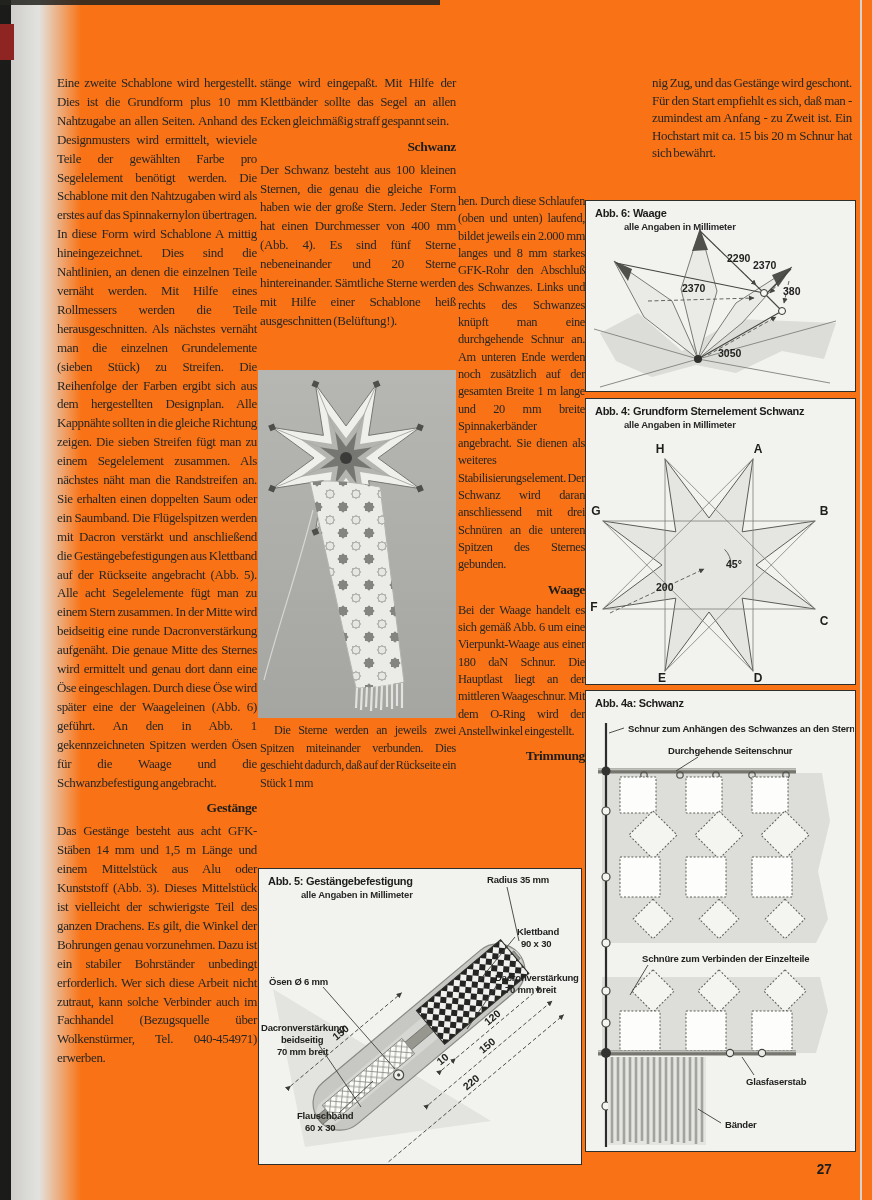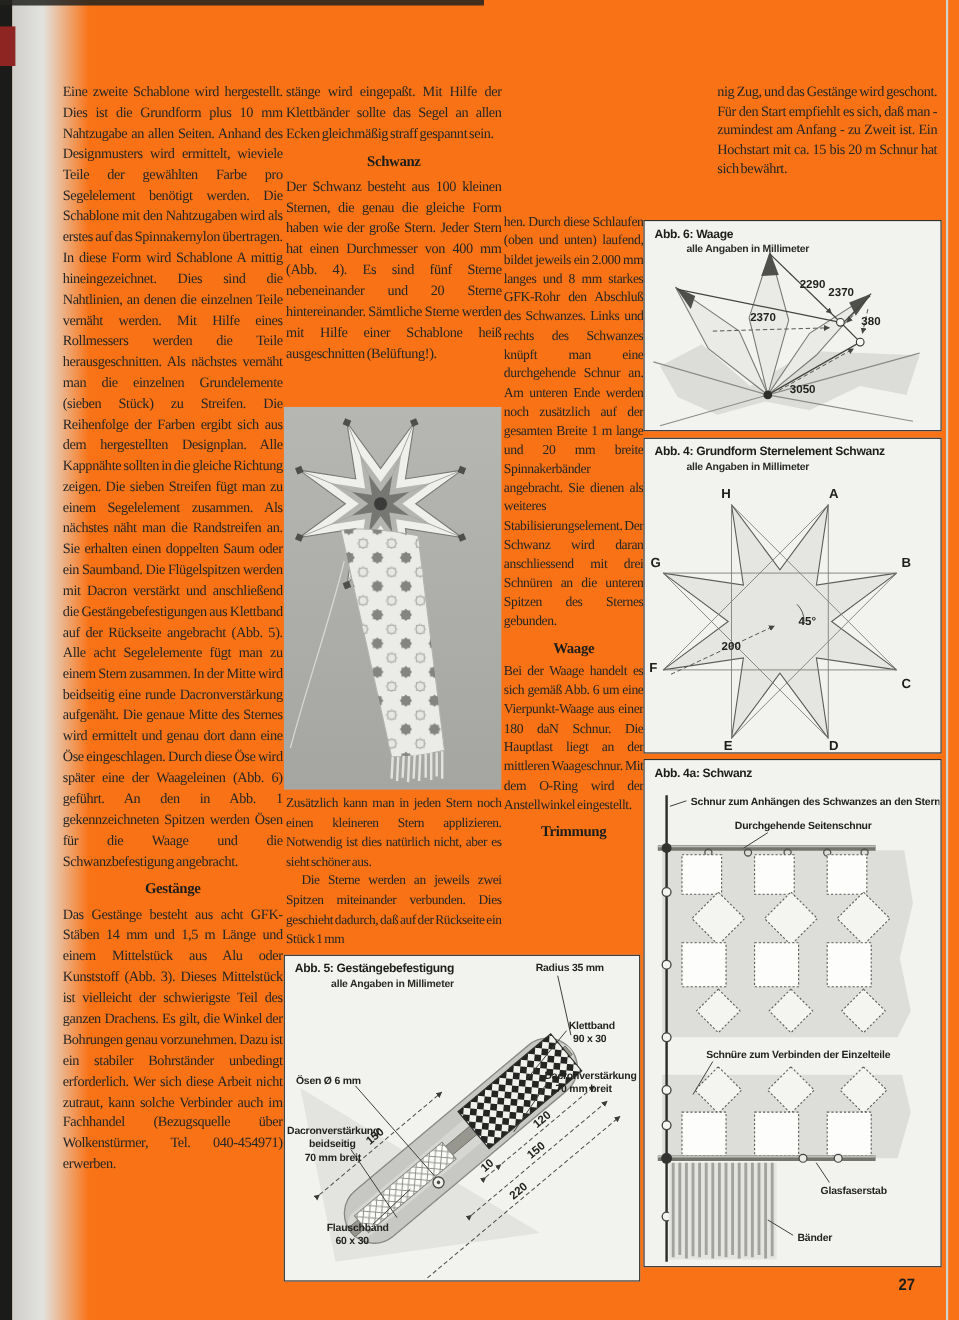--- a/index.html
+++ b/index.html
@@ -10,21 +10,21 @@
   .edge-red{position:absolute;left:0;top:24px;width:14px;height:36px;background:#8e2522;}
   .edge-top{position:absolute;left:0;top:0;width:440px;height:5px;background:#22221f;opacity:.85;}
   .gutter{position:absolute;left:11px;top:0;width:70px;height:1200px;
           background:linear-gradient(90deg,#cfcecA 0%,#e2e2de 40%,rgba(236,237,234,0) 100%);}
   .edge-right{position:absolute;right:10px;top:0;width:2px;height:1200px;background:#d3d3cf;}
   
   .bt{position:absolute;font-size:13px;line-height:18.9px;letter-spacing:-0.35px;word-spacing:-1.2px;
       text-align:justify;color:#262624;}
   .bt p{margin:0;}
   .bt p.ind{text-indent:14px;}
-  .bt h3{margin:7px 0 4px 0;text-align:center;font-size:13.5px;color:#1d1d1b;}
+  .bt h3{margin:7px 0 4px 0;text-align:right;font-size:13.5px;color:#1d1d1b;}
   .narrow{line-height:17.3px;font-size:12.4px;}
   
   .figbox{position:absolute;background:#f2f2ef;border:1.5px solid #2e2e2c;box-sizing:border-box;}
   .figcap{position:absolute;left:9px;top:6px;font-family:"Liberation Sans",sans-serif;
           font-weight:bold;font-size:11px;letter-spacing:-0.3px;color:#1d1d1b;white-space:nowrap;}
   .figsub{position:absolute;left:38px;top:20px;font-family:"Liberation Sans",sans-serif;
           font-weight:bold;font-size:9.5px;letter-spacing:-0.2px;color:#2a2a28;white-space:nowrap;}
   .figbox svg{position:absolute;left:0;top:0;}
   .lbl{font-family:"Liberation Sans",sans-serif;font-weight:bold;font-size:9.5px;
        letter-spacing:-0.2px;fill:#222220;}
@@ -121,21 +121,20 @@
           <line x1="129" y1="315" x2="129" y2="337"></line>
             <line x1="134" y1="314" x2="134" y2="339"></line>
           <line x1="139" y1="314" x2="139" y2="336"></line>
             <line x1="144" y1="313" x2="144" y2="338"></line>
         </g>
       </g>
     </svg>
   </div>
 
   <div class="bt" style="left:260px;top:722px;width:196px;font-size:12.2px;line-height:17.6px;">
-    <p>Zusätzlich kann man in jeden Stern noch einen kleineren Stern applizieren. Notwendig ist dies natürlich nicht, aber es sieht schöner aus.</p>
     <p class="ind">Die Sterne werden an jeweils zwei Spitzen miteinander verbunden. Dies geschieht dadurch, daß auf der Rückseite ein Stück 1 mm</p>
   </div>
 
 
   <div class="bt narrow" style="left:458px;top:193px;width:127px;">
     <p>hen. Durch diese Schlaufen (oben und unten) laufend, bildet jeweils ein 2.000 mm langes und 8 mm starkes GFK-Rohr den Abschluß des Schwanzes. Links und rechts des Schwanzes knüpft man eine durchgehende Schnur an. Am unteren Ende werden noch zusätzlich auf der gesamten Breite 1 m lange und 20 mm breite Spinnakerbänder angebracht. Sie dienen als weiteres Stabilisierungselement. Der Schwanz wird daran anschliessend mit drei Schnüren an die unteren Spitzen des Sternes gebunden.</p>
     <h3>Waage</h3>
     <p>Bei der Waage handelt es sich gemäß Abb. 6 um eine Vierpunkt-Waage aus einer 180 daN Schnur. Die Hauptlast liegt an der mittleren Waageschnur. Mit dem O-Ring wird der Anstellwinkel eingestellt.</p>
     <h3>Trimmung</h3>
   </div>

